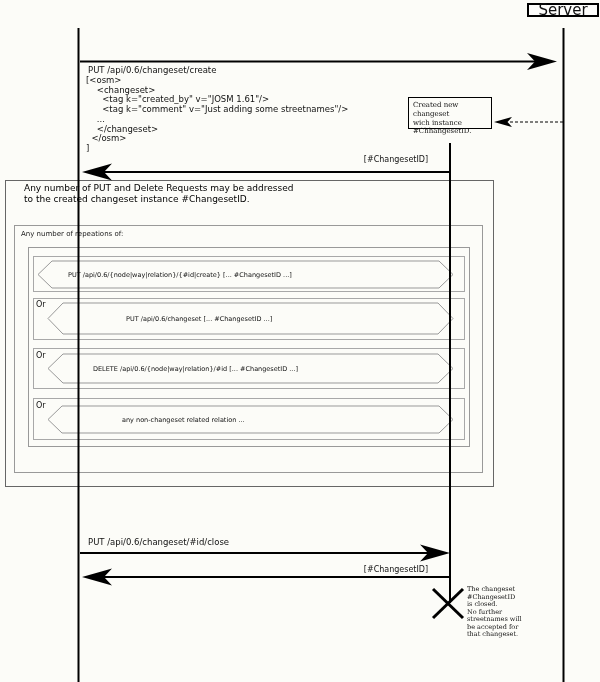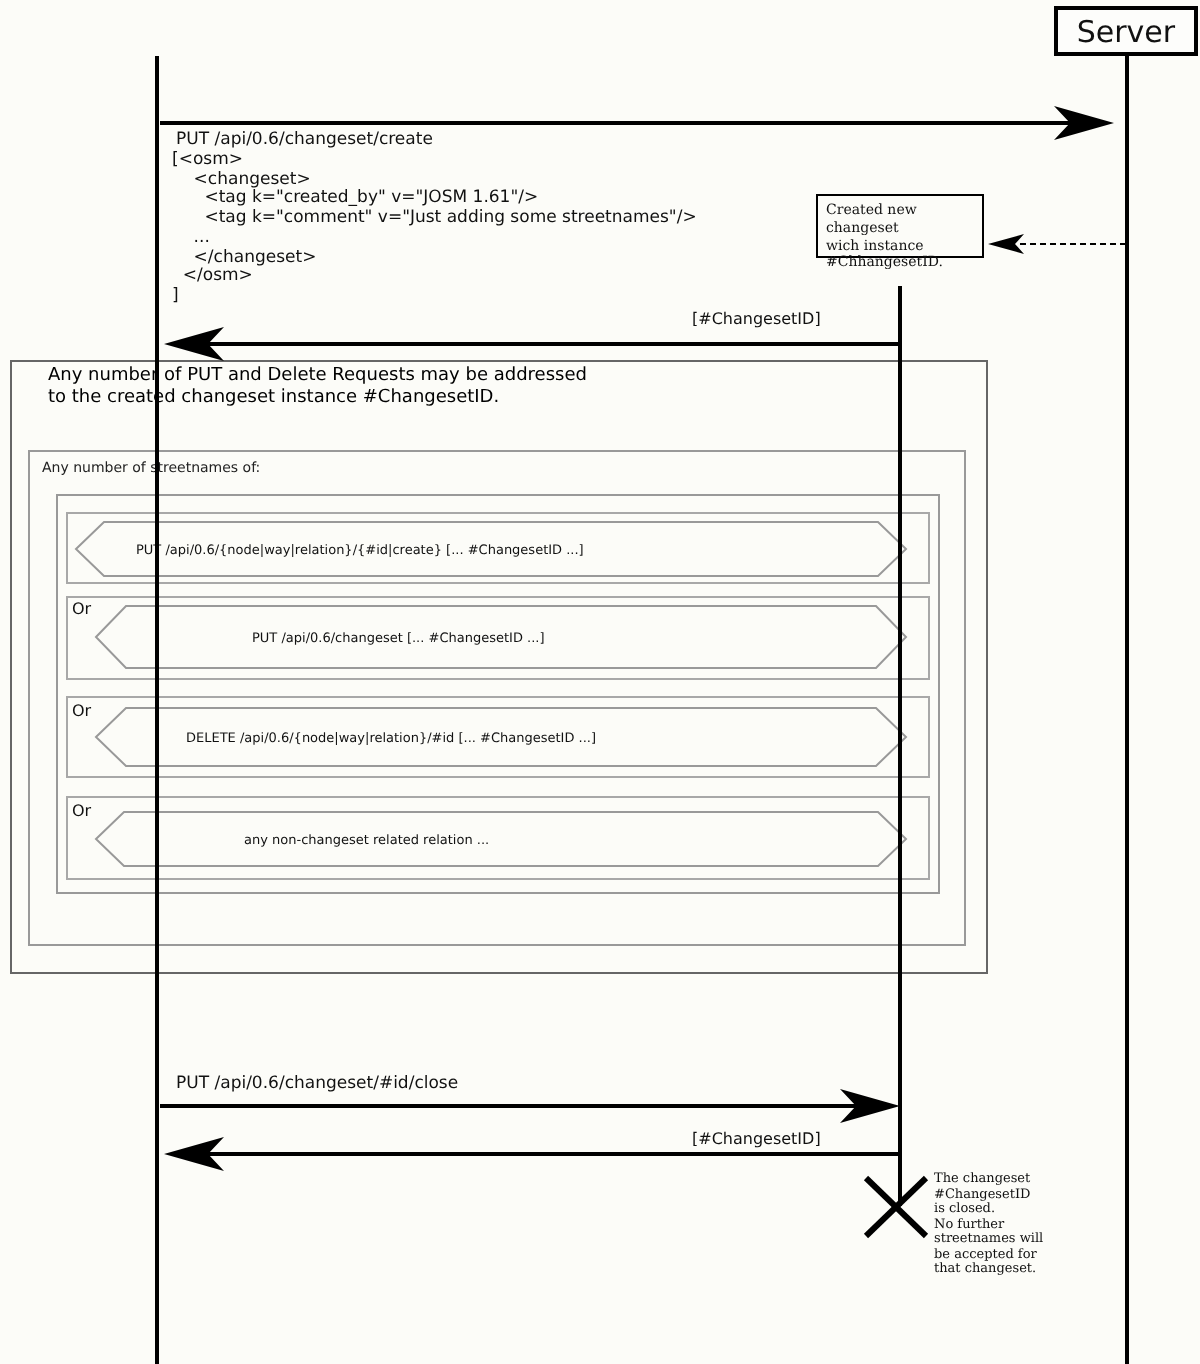--- a/index.html
+++ b/index.html
@@ -15,29 +15,29 @@
   .pre{white-space:pre;}
   .preline{white-space:pre-line;}
   .msg{font-size:8.5px;line-height:9.7px;color:#111;}
   .small{font-size:8px;color:#111;}
   .tiny{font-size:7px;color:#222;}
   .hexlbl{font-size:6.5px;color:#111;}
   .orlbl{font-size:8px;color:#111;}
   .note{border:1.5px solid #000;background:#fcfcf8;font-family:"DejaVu Serif","Liberation Serif",serif;
         font-size:7px;line-height:8.8px;padding:3px 2px 0 4px;color:#111;}
   .endnote{font-family:"DejaVu Serif","Liberation Serif",serif;font-size:6.5px;line-height:7.5px;color:#111;}
-  .right{text-align:left;}
+  .right{text-align:center;}
   #svg-layer{position:absolute;left:0;top:0;pointer-events:none;}
 </style>
 </head>
 <body>
 
 <div id="stage">
 
-  <div class="abs actor" style="left:527px;top:3px;width:72px;height:25px;">
+  <div class="abs actor" style="left:527px;top:3px;width:72px;height:14px;">
     <span>Server</span>
   </div>
 
   <div class="abs msg lbl" style="left:88px;top:66px;">PUT /api/0.6/changeset/create</div>
   <div class="abs msg pre lbl" style="left:86px;top:76px;">[&lt;osm&gt;
     &lt;changeset&gt;
       &lt;tag k="created_by" v="JOSM 1.61"/&gt;
       &lt;tag k="comment" v="Just adding some streetnames"/&gt;
     ...
     &lt;/changeset&gt;
@@ -49,21 +49,21 @@
 wich instance
 #ChhangesetID.</div>
 
   <div class="abs small right" style="left:346px;top:155px;width:100px;">[#ChangesetID]</div>
 
   <div class="abs frame" style="left:5px;top:180px;width:489px;height:307px;"></div>
   <div class="abs preline" style="left:24px;top:183px;font-size:9px;line-height:11px;">Any number of PUT and Delete Requests may be addressed
 to the created changeset instance #ChangesetID.</div>
 
   <div class="abs frame gray" style="left:14px;top:225px;width:469px;height:248px;"></div>
-  <div class="abs tiny" style="left:21px;top:230px;">Any number of streetnames of:</div>
+  <div class="abs tiny" style="left:21px;top:230px;">Any number of repeations of:</div>
 
   <div class="abs frame gray" style="left:28px;top:247px;width:442px;height:200px;"></div>
 
   <div class="abs row" style="left:33px;top:256px;width:432px;height:36px;"></div>
   <div class="abs hexlbl" style="left:68px;top:271px;">PUT /api/0.6/{node|way|relation}/{#id|create} [... #ChangesetID ...]</div>
 
   <div class="abs row" style="left:33px;top:298px;width:432px;height:42px;"></div>
   <div class="abs orlbl" style="left:36px;top:300px;">Or</div>
   <div class="abs hexlbl" style="left:90px;top:315px;padding-left:36px;">PUT /api/0.6/changeset  [... #ChangesetID ...]</div>
 

